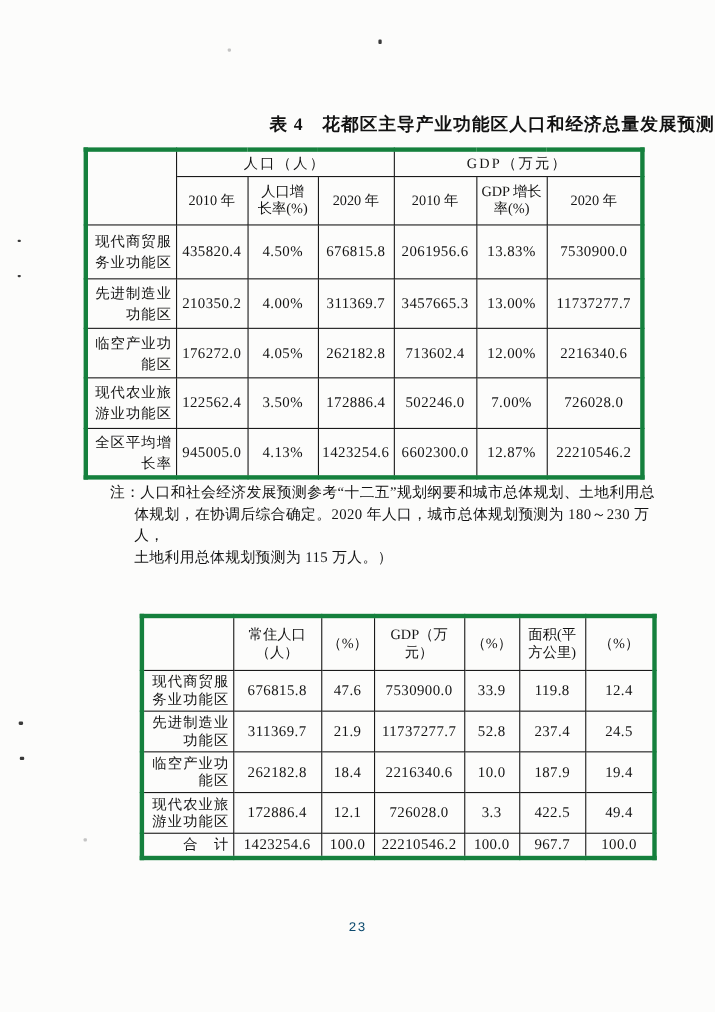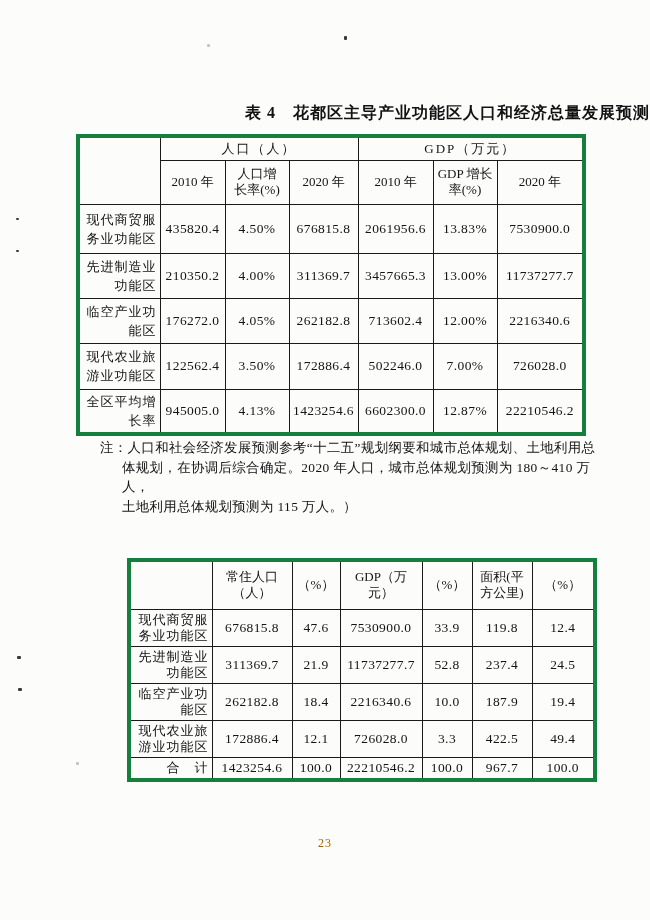--- a/index.html
+++ b/index.html
@@ -44,21 +44,21 @@
   }
   .note{
     position:absolute;left:88px;top:438px;width:502px;
     font-size:13.4px;line-height:19.6px;color:#131313;
     letter-spacing:0.4px;
     margin-left:12px;
   }
   .note .indent{padding-left:22px;}
   .page-num{
     position:absolute;left:0;top:836px;width:650px;
-    text-align:center;font-size:12px;letter-spacing:1px;color:#a16207;
+    text-align:center;font-size:12px;letter-spacing:1px;color:#0c4a6e;font-family:Liberation Mono, monospace;
   }
   .speck{position:absolute;background:#3a3a3a;border-radius:1px;}
   .speck.light{background:#c4c4c4;}
 </style>
 </head>
 <body>
 
 <div class="page">
 
   <h2 class="t-title" id="t4-title">表 4　花都区主导产业功能区人口和经济总量发展预测</h2>
@@ -137,21 +137,21 @@
         <td class="num">1423254.6</td>
         <td class="num">6602300.0</td>
         <td class="num">12.87%</td>
         <td class="num">22210546.2</td>
       </tr>
     </tbody>
   </table>
 
   <div class="note">
     <div class="note-line">注：人口和社会经济发展预测参考“十二五”规划纲要和城市总体规划、土地利用总</div>
-    <div class="note-line indent">体规划，在协调后综合确定。2020 年人口，城市总体规划预测为 180～410 万人，</div>
+    <div class="note-line indent">体规划，在协调后综合确定。2020 年人口，城市总体规划预测为 180～230 万人，</div>
     <div class="note-line indent">土地利用总体规划预测为 115 万人。）</div>
   </div>
 
 
   <table class="tbl t5">
     <colgroup>
       <col style="width:83px">
         <col style="width:80px">
         <col style="width:48px">
       <col style="width:82px">

